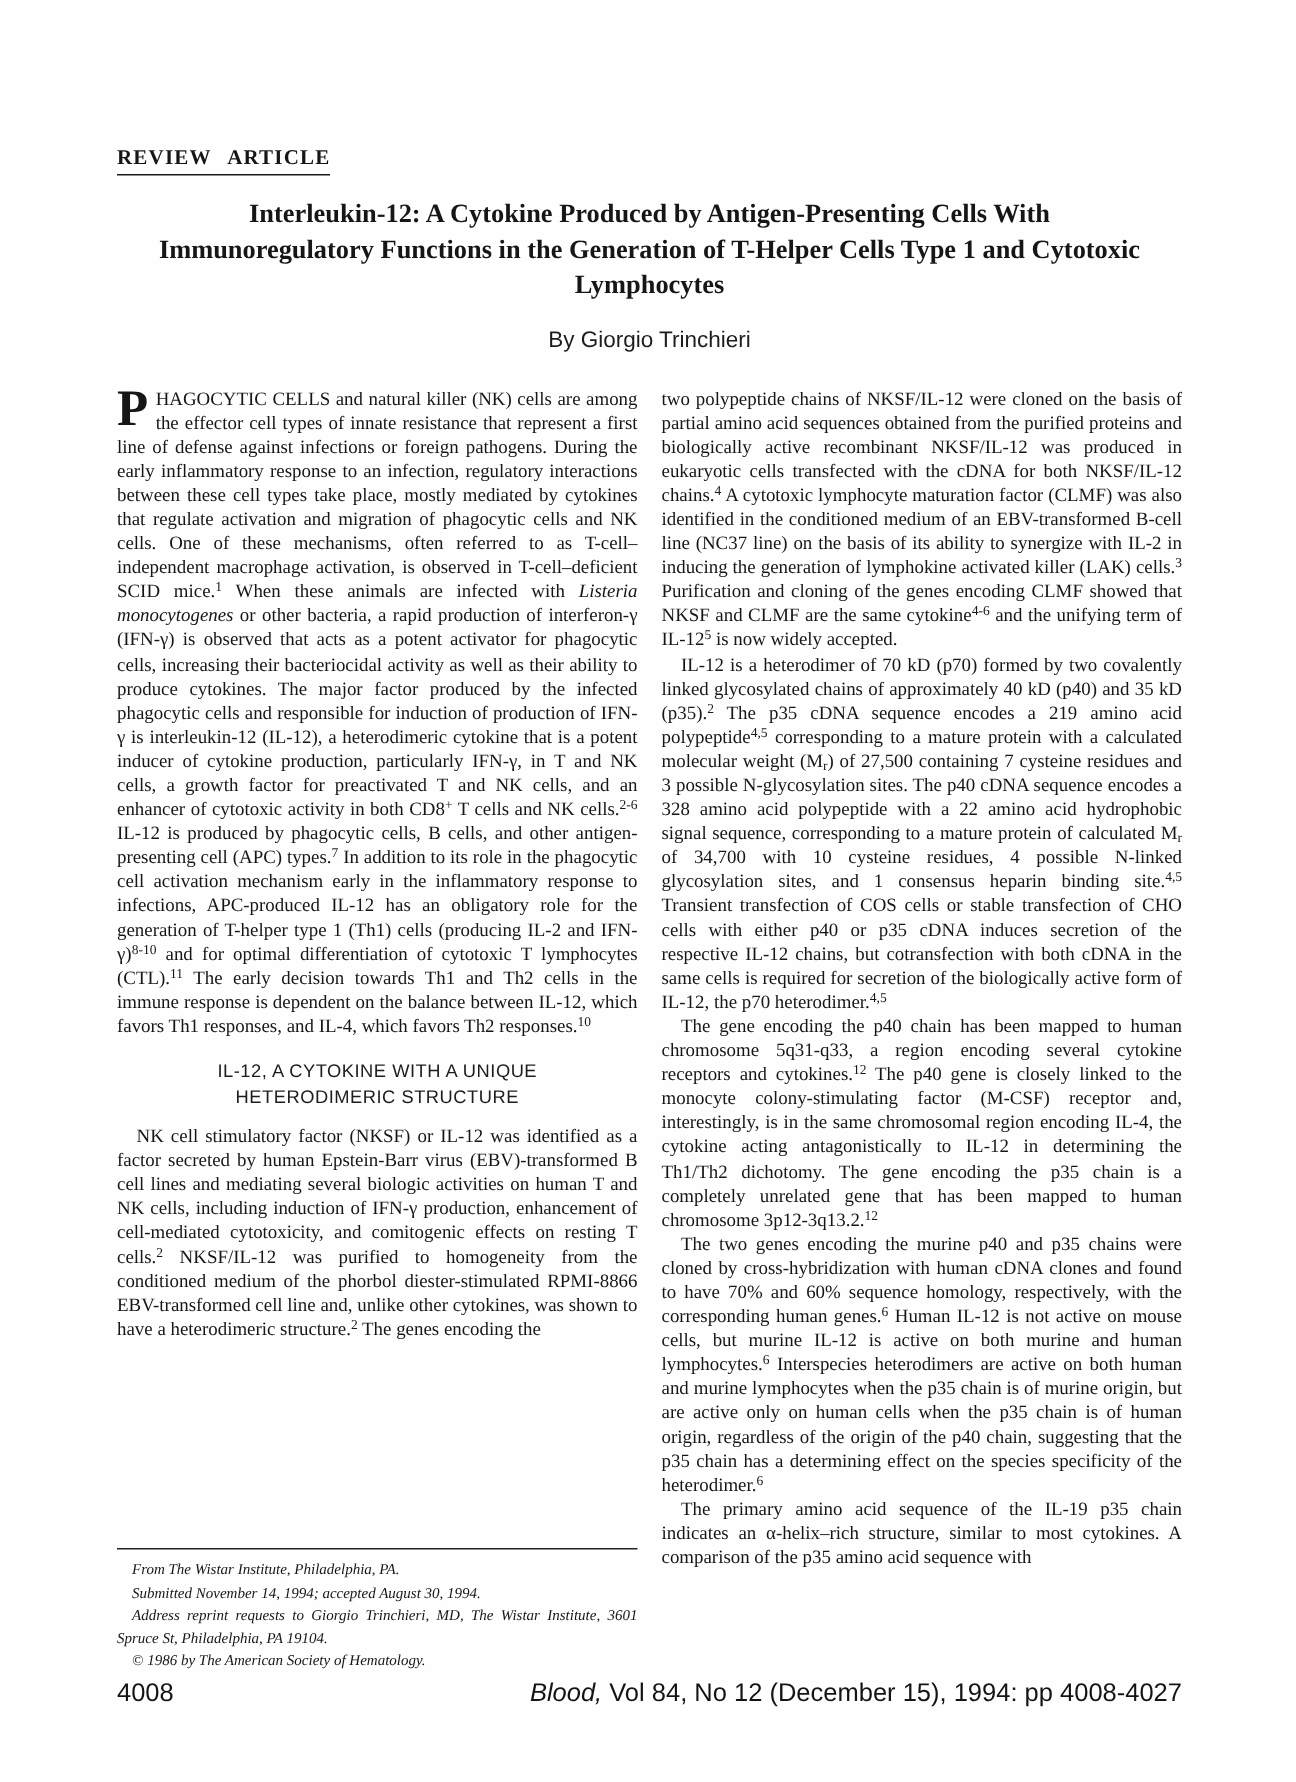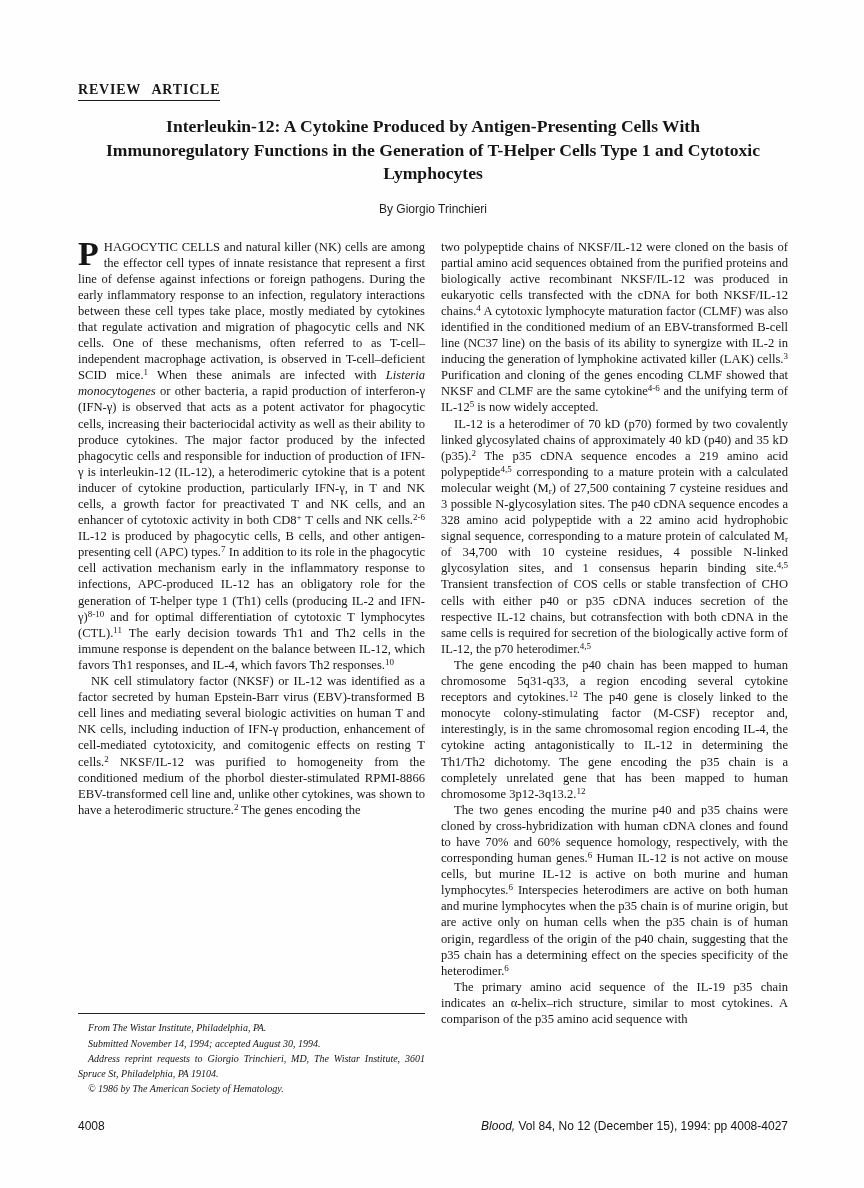--- a/index.html
+++ b/index.html
@@ -5,41 +5,41 @@
 <style>
   html, body { margin:0; padding:0; background:#ffffff; }
   .page {
     position:relative;
     width:864px; height:1188px;
     background:#fefefe;
     color:#161616;
     font-family:"Liberation Serif", serif;
     overflow:hidden;
   }
-  .content { position:absolute; top:80px; left:78px; width:710px; }
+  .content { position:absolute; top:96px; left:78px; width:710px; }
 
   .kicker-row { text-align:left; }
   .kicker {
     display:inline-block;
     font-size:14px; font-weight:700;
     letter-spacing:0.8px; word-spacing:7px;
     border-bottom:1.7px solid #1a1a1a;
     padding-bottom:2px;
   }
 
   .title {
     font-size:17.6px; line-height:23.5px; font-weight:700;
     text-align:center;
     margin:14px auto 16px auto;
     max-width:680px;
   }
 
   .byline {
     font-family:"Liberation Sans", sans-serif;
-    font-size:12px;
+    font-size:15px;
     text-align:center;
     margin-top:14px;
     color:#1d1d1d;
   }
 
   .columns {
     display:flex; gap:16px;
     margin-top:23px;
     min-height:858px;
     text-align:justify;
@@ -77,21 +77,21 @@
     font-style:italic;
     font-size:10px; line-height:15.2px;
   }
   .fn { margin:0; text-indent:10px; }
 
   .footer {
     position:absolute;
     left:78px; right:76px; top:1119px;
     display:flex; justify-content:space-between; align-items:baseline;
     font-family:"Liberation Sans", sans-serif;
-    font-size:12px;
+    font-size:17px;
     color:#141414;
   }
 </style>
 </head>
 <body>
 
 <div class="page">
   <div class="content">
 
     <div class="kicker-row">
@@ -100,20 +100,21 @@
 
     <h1 class="title">Interleukin-12: A Cytokine Produced by Antigen-Presenting Cells With Immunoregulatory Functions in the Generation of T-Helper Cells Type 1 and Cytotoxic Lymphocytes</h1>
 
     <div class="byline">By Giorgio Trinchieri</div>
 
     <div class="columns">
 
       <div class="col-left">
         <p class="para noindent"><span class="dropcap">P</span><span>HAGOCYTIC CELLS and natural killer (NK) cells are among the effector cell types of innate resistance that represent a first line of defense against infections or foreign pathogens. During the early inflammatory response to an infection, regulatory interactions between these cell types take place, mostly mediated by cytokines that regulate activation and migration of phagocytic cells and NK cells. One of these mechanisms, often referred to as T-cell–independent macrophage activation, is observed in T-cell–deficient SCID mice.<sup>1</sup> When these animals are infected with <i>Listeria monocytogenes</i> or other bacteria, a rapid production of interferon-γ (IFN-γ) is observed that acts as a potent activator for phagocytic cells, increasing their bacteriocidal activity as well as their ability to produce cytokines. The major factor produced by the infected phagocytic cells and responsible for induction of production of IFN-γ is interleukin-12 (IL-12), a heterodimeric cytokine that is a potent inducer of cytokine production, particularly IFN-γ, in T and NK cells, a growth factor for preactivated T and NK cells, and an enhancer of cytotoxic activity in both CD8<sup>+</sup> T cells and NK cells.<sup>2-6</sup> IL-12 is produced by phagocytic cells, B cells, and other antigen-presenting cell (APC) types.<sup>7</sup> In addition to its role in the phagocytic cell activation mechanism early in the inflammatory response to infections, APC-produced IL-12 has an obligatory role for the generation of T-helper type 1 (Th1) cells (producing IL-2 and IFN-γ)<sup>8-10</sup> and for optimal differentiation of cytotoxic T lymphocytes (CTL).<sup>11</sup> The early decision towards Th1 and Th2 cells in the immune response is dependent on the balance between IL-12, which favors Th1 responses, and IL-4, which favors Th2 responses.<sup>10</sup></span></p>
 
+        <h2 class="section-heading">IL-12, A CYTOKINE WITH A UNIQUE HETERODIMERIC STRUCTURE</h2>
 
         <p class="para">NK cell stimulatory factor (NKSF) or IL-12 was identified as a factor secreted by human Epstein-Barr virus (EBV)-transformed B cell lines and mediating several biologic activities on human T and NK cells, including induction of IFN-γ production, enhancement of cell-mediated cytotoxicity, and comitogenic effects on resting T cells.<sup>2</sup> NKSF/IL-12 was purified to homogeneity from the conditioned medium of the phorbol diester-stimulated RPMI-8866 EBV-transformed cell line and, unlike other cytokines, was shown to have a heterodimeric structure.<sup>2</sup> The genes encoding the</p>
 
         <div class="footnote">
           <p class="fn">From The Wistar Institute, Philadelphia, PA.</p>
           <p class="fn">Submitted November 14, 1994; accepted August 30, 1994.</p>
           <p class="fn">Address reprint requests to Giorgio Trinchieri, MD, The Wistar Institute, 3601 Spruce St, Philadelphia, PA 19104.</p>
           <p class="fn">© 1986 by The American Society of Hematology.</p>
         </div>
       </div>

